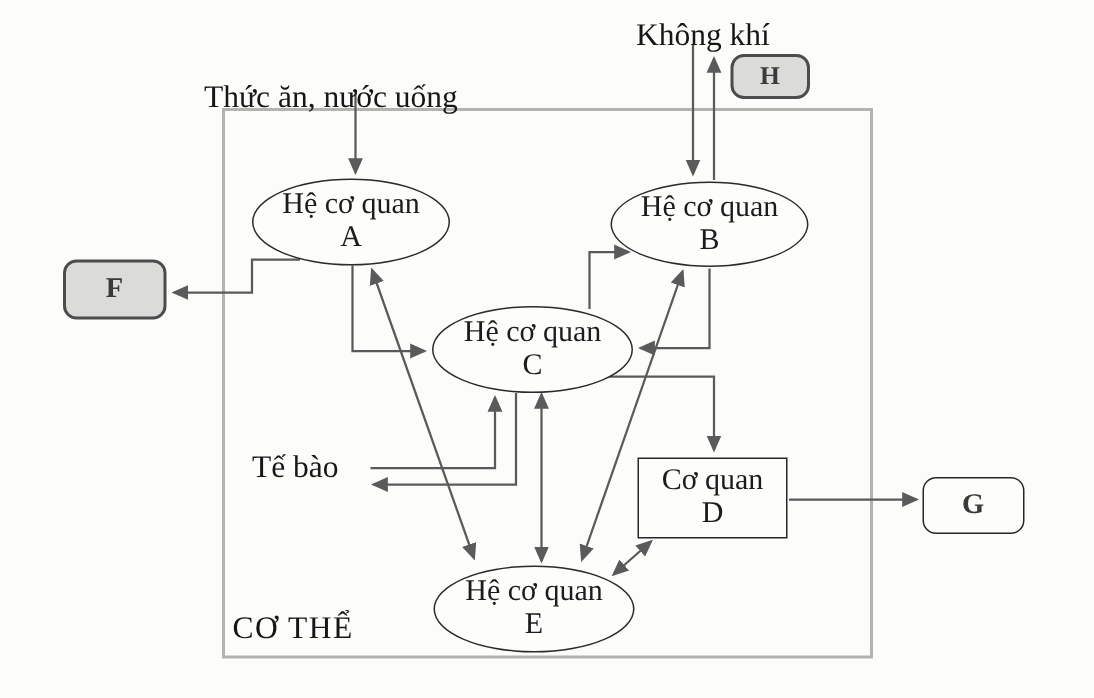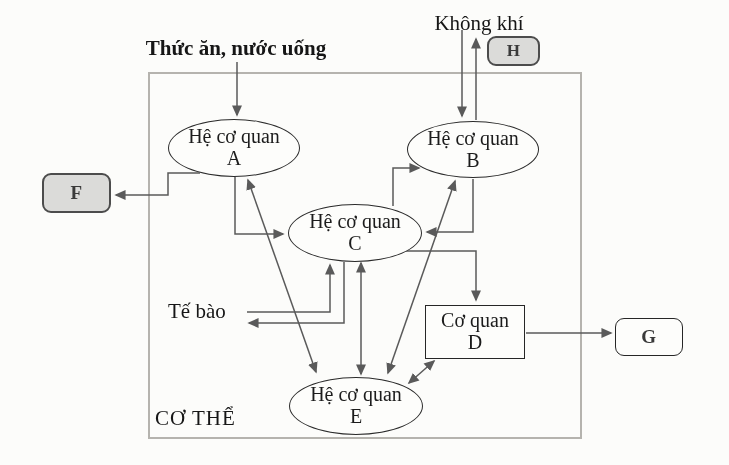--- a/index.html
+++ b/index.html
@@ -33,32 +33,32 @@
   .ellipse{border:1.7px solid #2b2b2b;border-radius:50%;}
   .rect-node{border:1.8px solid #262626;}
   .pill{
     border-radius:9px;font-weight:bold;font-size:19px;color:#3a3a3a;
     letter-spacing:.5px;
   }
   .pill.shaded{background:#dbdbd9;border:2.2px solid #4c4c4c;}
   .pill.plain{background:#fdfdfb;border:1.9px solid #262626;}
 
   .lbl{position:absolute;font-size:21px;white-space:nowrap;color:#161616;}
-  .lbl.centered{text-align:center;}
+  .lbl.centered{}
 
   .n-a{left:168px;top:119px;width:132px;height:58px;}
   .n-b{left:407px;top:121px;width:132px;height:57px;}
   .n-c{left:288px;top:204px;width:134px;height:58px;}
   .n-e{left:289px;top:377px;width:134px;height:58px;}
   .n-d{left:425px;top:305px;width:100px;height:54px;}
   .n-f{left:42px;top:173px;width:69px;height:40px;}
   .n-g{left:615px;top:318px;width:68px;height:38px;}
   .n-h{left:487px;top:36px;width:53px;height:30px;font-size:17px;}
 
-  .lbl-food{left:136px;top:36px;width:200px;font-weight:bold;}
+  .lbl-food{left:136px;top:52px;width:200px;}
   .lbl-air{left:424px;top:11px;width:110px;}
   .lbl-cells{left:168px;top:299px;width:78px;}
   .lbl-body{left:155px;top:406px;letter-spacing:1px;}
 </style>
 </head>
 <body>
 
 <div class="stage">
 
   <div class="body-box"></div>

